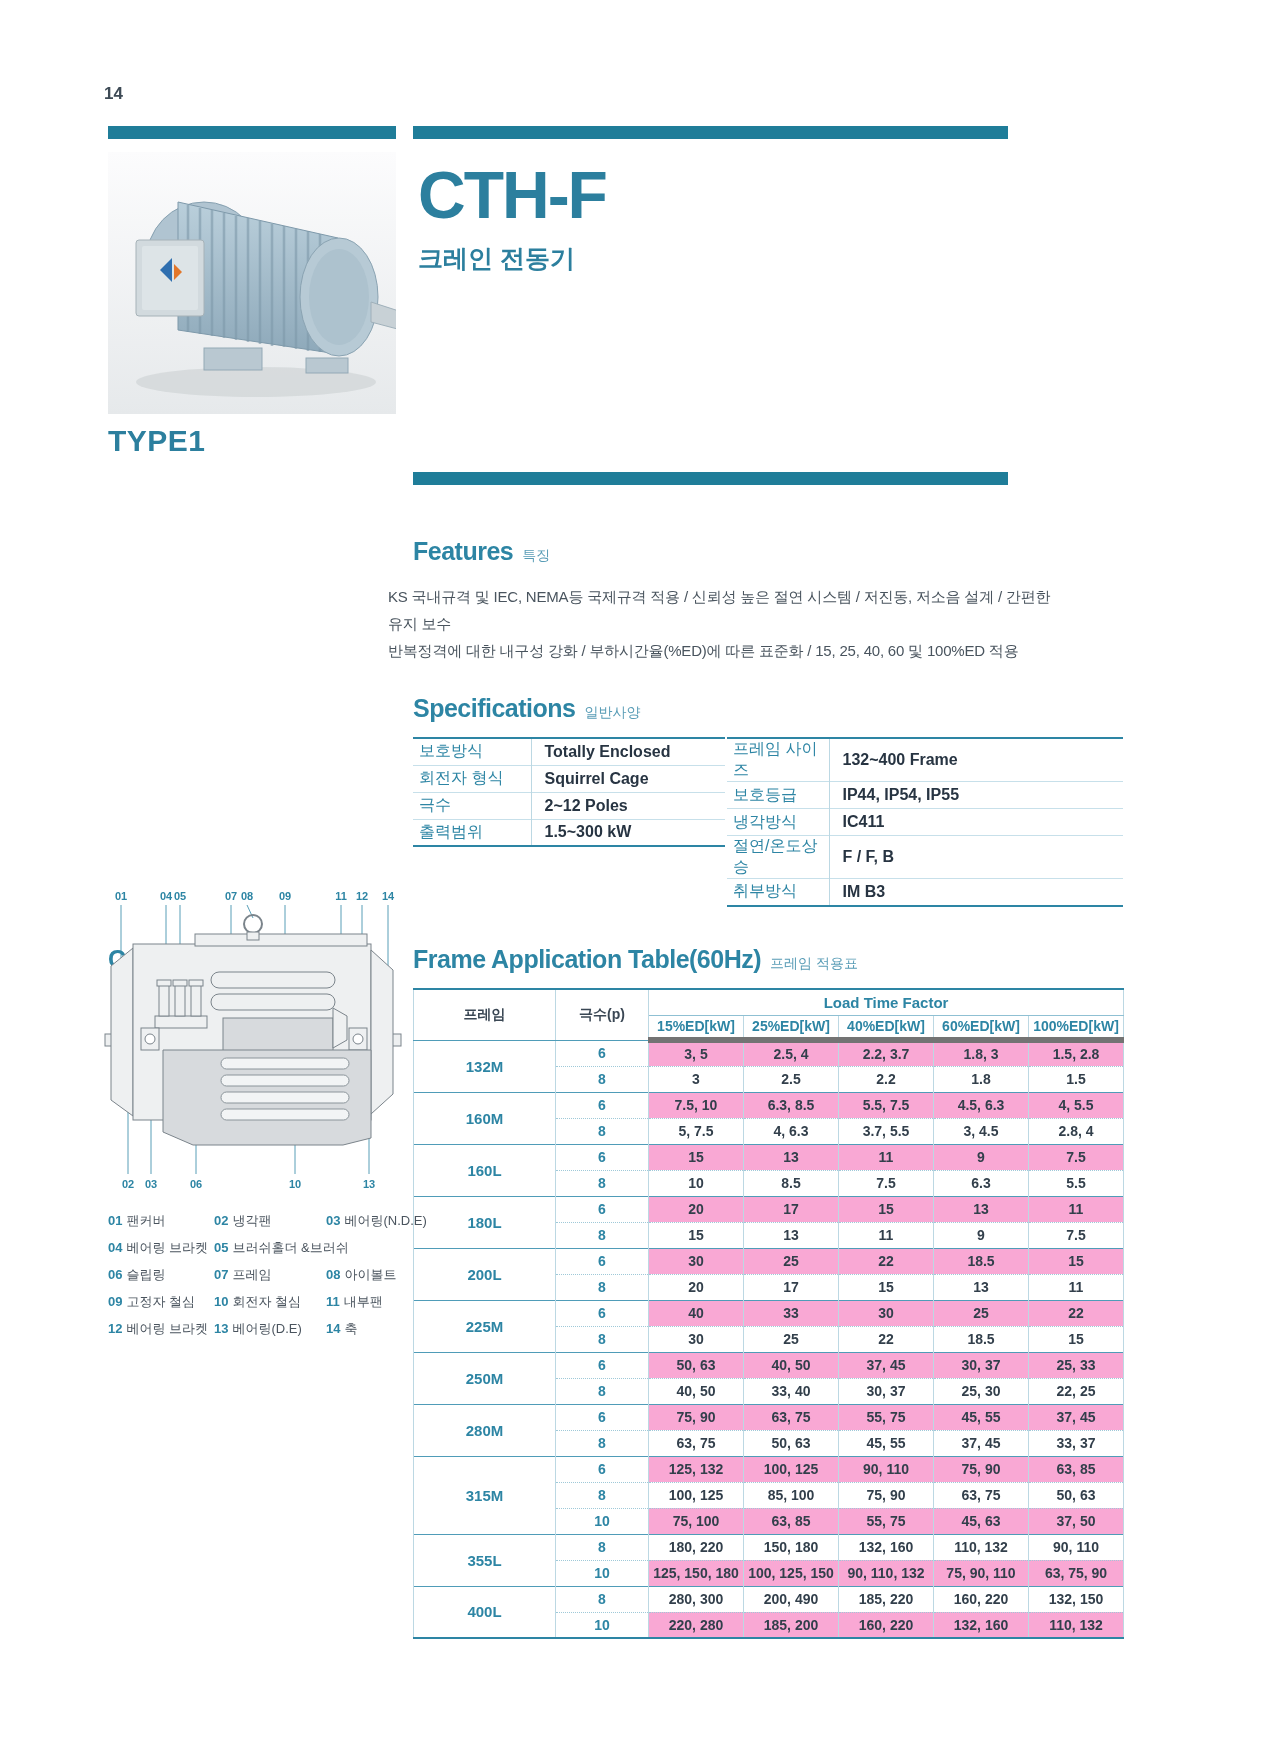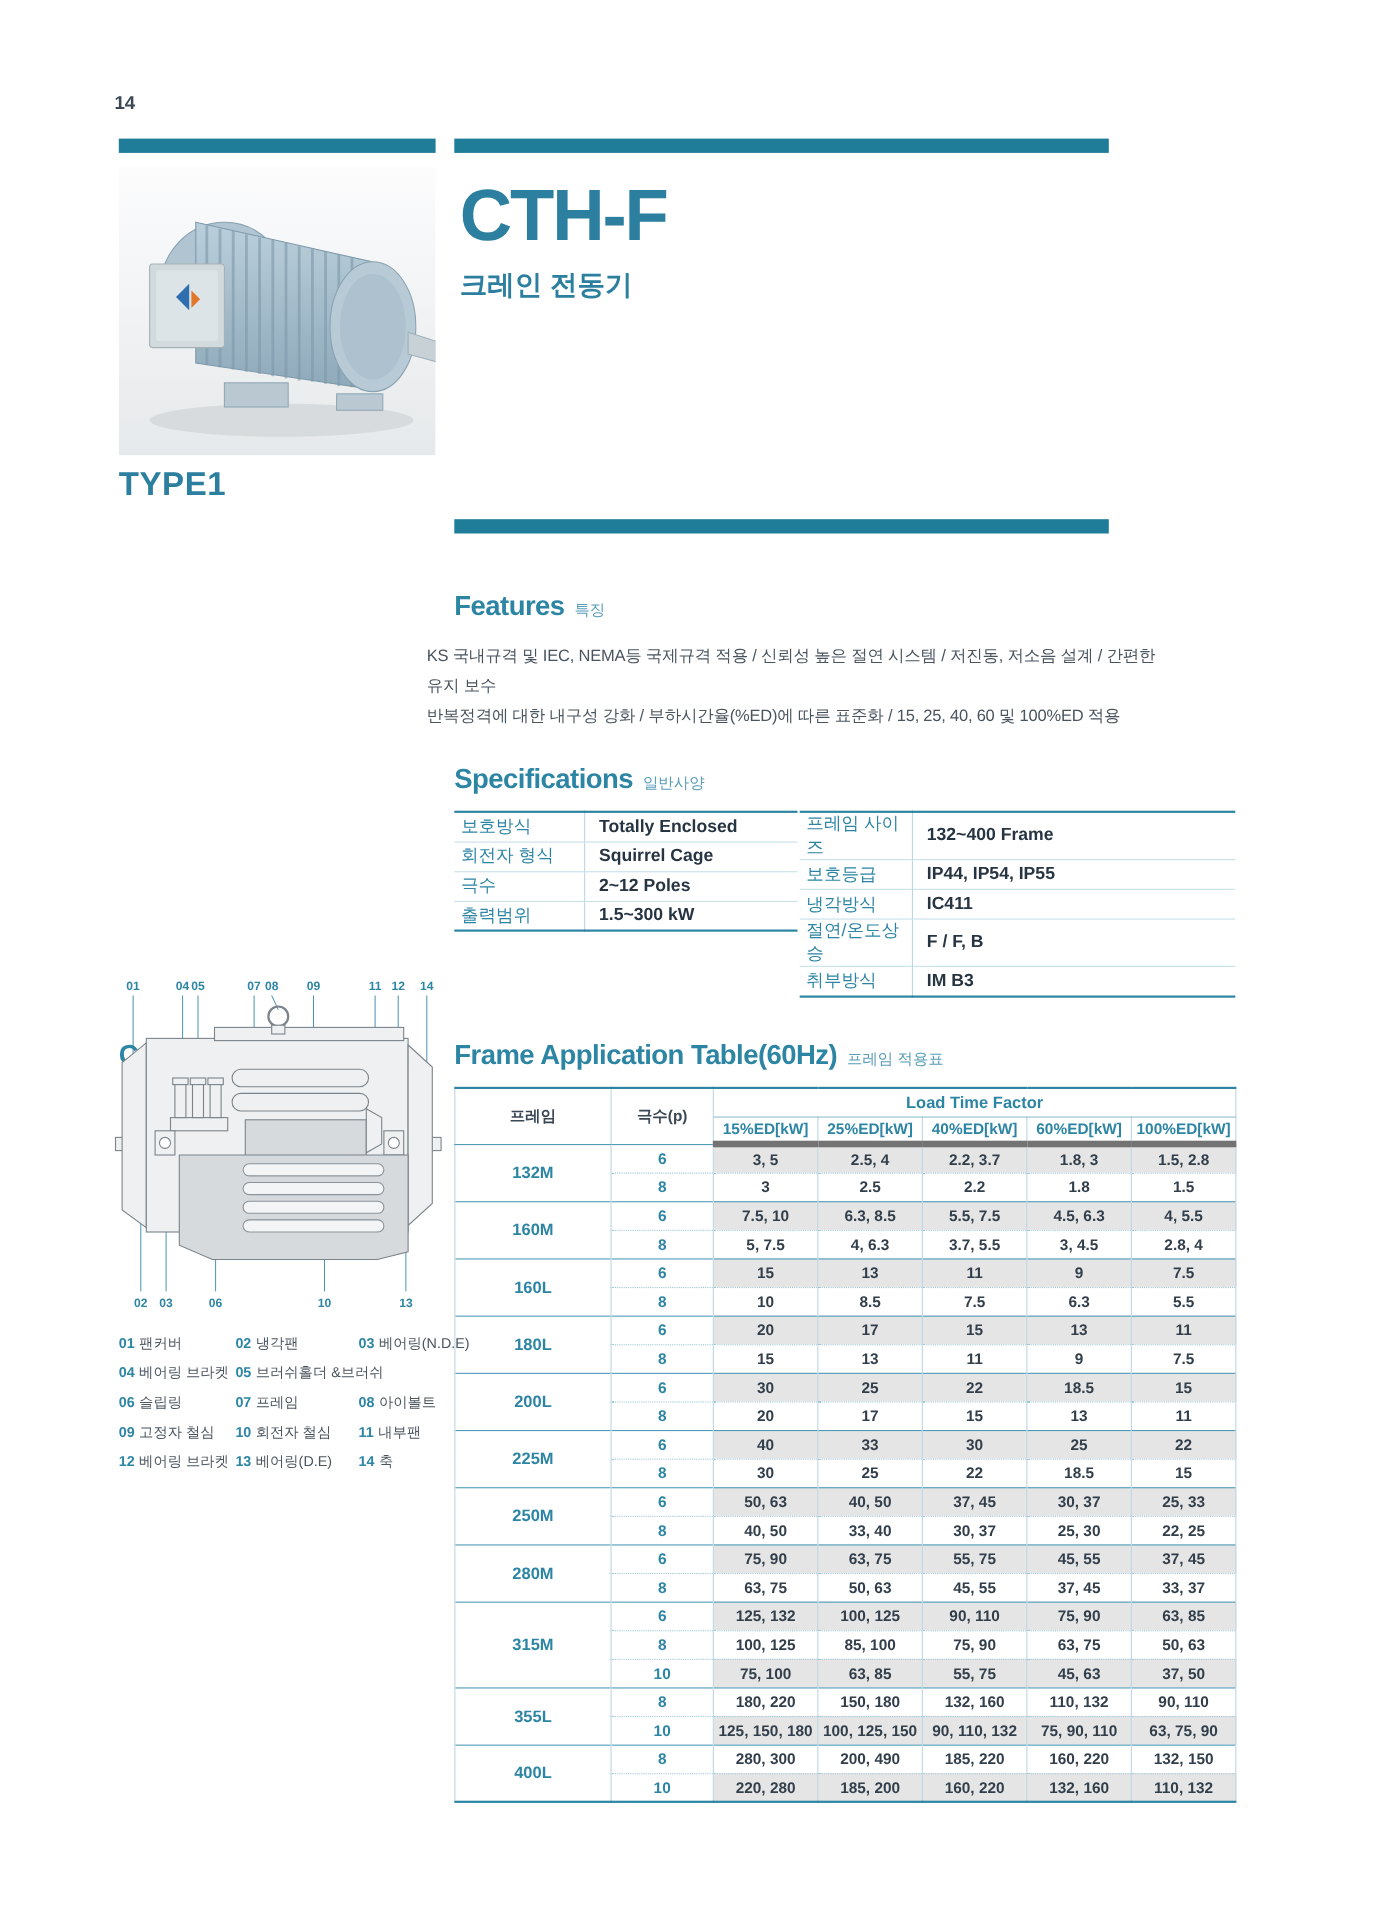--- a/index.html
+++ b/index.html
@@ -63,21 +63,21 @@
   table.frame col.c-ed { width:95px; }
   table.frame th { font-size:14px; }
   table.frame th.h-dark { color:#3a4754; font-weight:700; }
   table.frame th.h-ltf { height:26px; color:#2d85a4; font-weight:700; font-size:15px; border-bottom:1px solid #8fc0d3; }
   table.frame th.h-ed { height:25px; color:#2d85a4; font-weight:700; border-bottom:6px solid #737373; }
   table.frame thead th.h-dark { border-bottom:1px solid #4f9cb8; }
   table.frame td { height:26px; font-size:14px; }
   table.frame td.frame-cell { color:#2d85a4; font-weight:700; font-size:15px; }
   table.frame td.poles-cell { color:#2d85a4; font-weight:700; }
   table.frame td.val-cell { color:#323f4b; font-weight:600; }
-  table.frame tr.shade td.val-cell { background:#e5e5e5; }
+  table.frame tr.shade td.val-cell { background:#f9a8d4; }
   table.frame tr.sub td { border-top:1px dotted #9fc9d8; }
   table.frame tr.group-start td { border-top:1px solid #4f9cb8; }
 </style>
 </head>
 <body>
 
 <div class="page">
 
   <div class="page-number">14</div>
 

